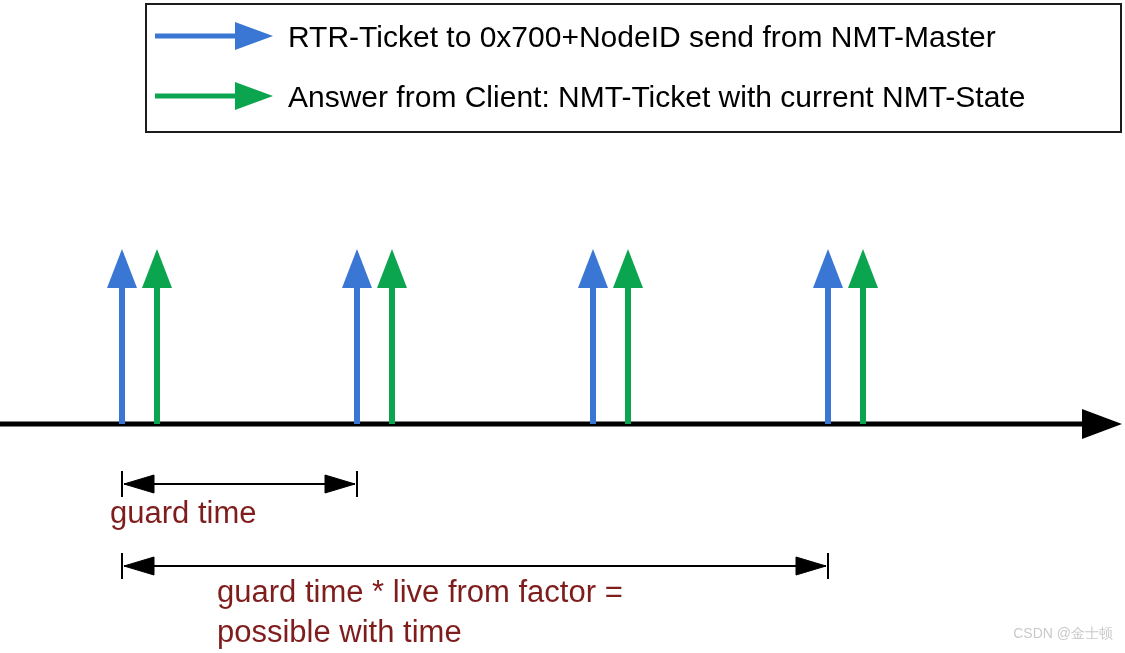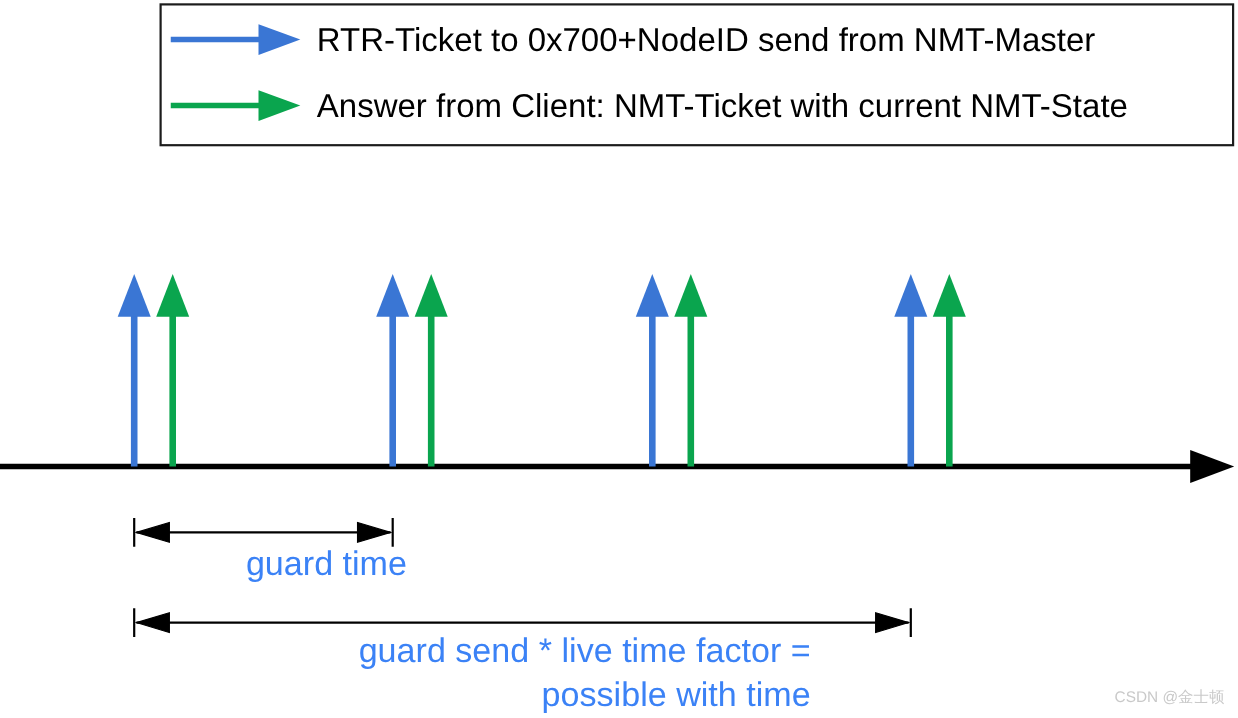--- a/index.html
+++ b/index.html
@@ -38,24 +38,24 @@
   .legend-label.row2 { top: 81px; text-align: center; }
   
   .diagram-svg {
     position: absolute;
     left: 0; top: 0;
     width: 1125px; height: 653px;
   }
   
   .dim-label {
     position: absolute;
-    text-align: right;
+    text-align: left;
     font-size: 31px;
     line-height: 40px;
-    color: #3b82f6;
+    color: #7f1d1d;
   }
   .guard-time-label {
     left: 110px; top: 493px; width: 260px;
   }
   .live-time-label {
     left: 217px; top: 572px; width: 520px;
   }
   
   .watermark {
     position: absolute;
@@ -140,19 +140,19 @@
       <line x1="828" y1="553" x2="828" y2="579" stroke-width="2"></line>
       <line x1="124" y1="566" x2="826" y2="566" stroke-width="2"></line>
       <polygon points="124,566 154,557 154,575"></polygon>
       <polygon points="826,566 796,557 796,575"></polygon>
     </g>
   </svg>
 
   <div class="dim-label guard-time-label">guard time</div>
 
   <div class="dim-label live-time-label">
-    <div>guard send * live time factor =</div>
+    <div>guard time * live from factor =</div>
     <div>possible with time</div>
   </div>
 
   <div class="watermark" style="color: rgb(201, 201, 201);">CSDN @金士顿</div>
 
 </div>
 
 </body></html>

